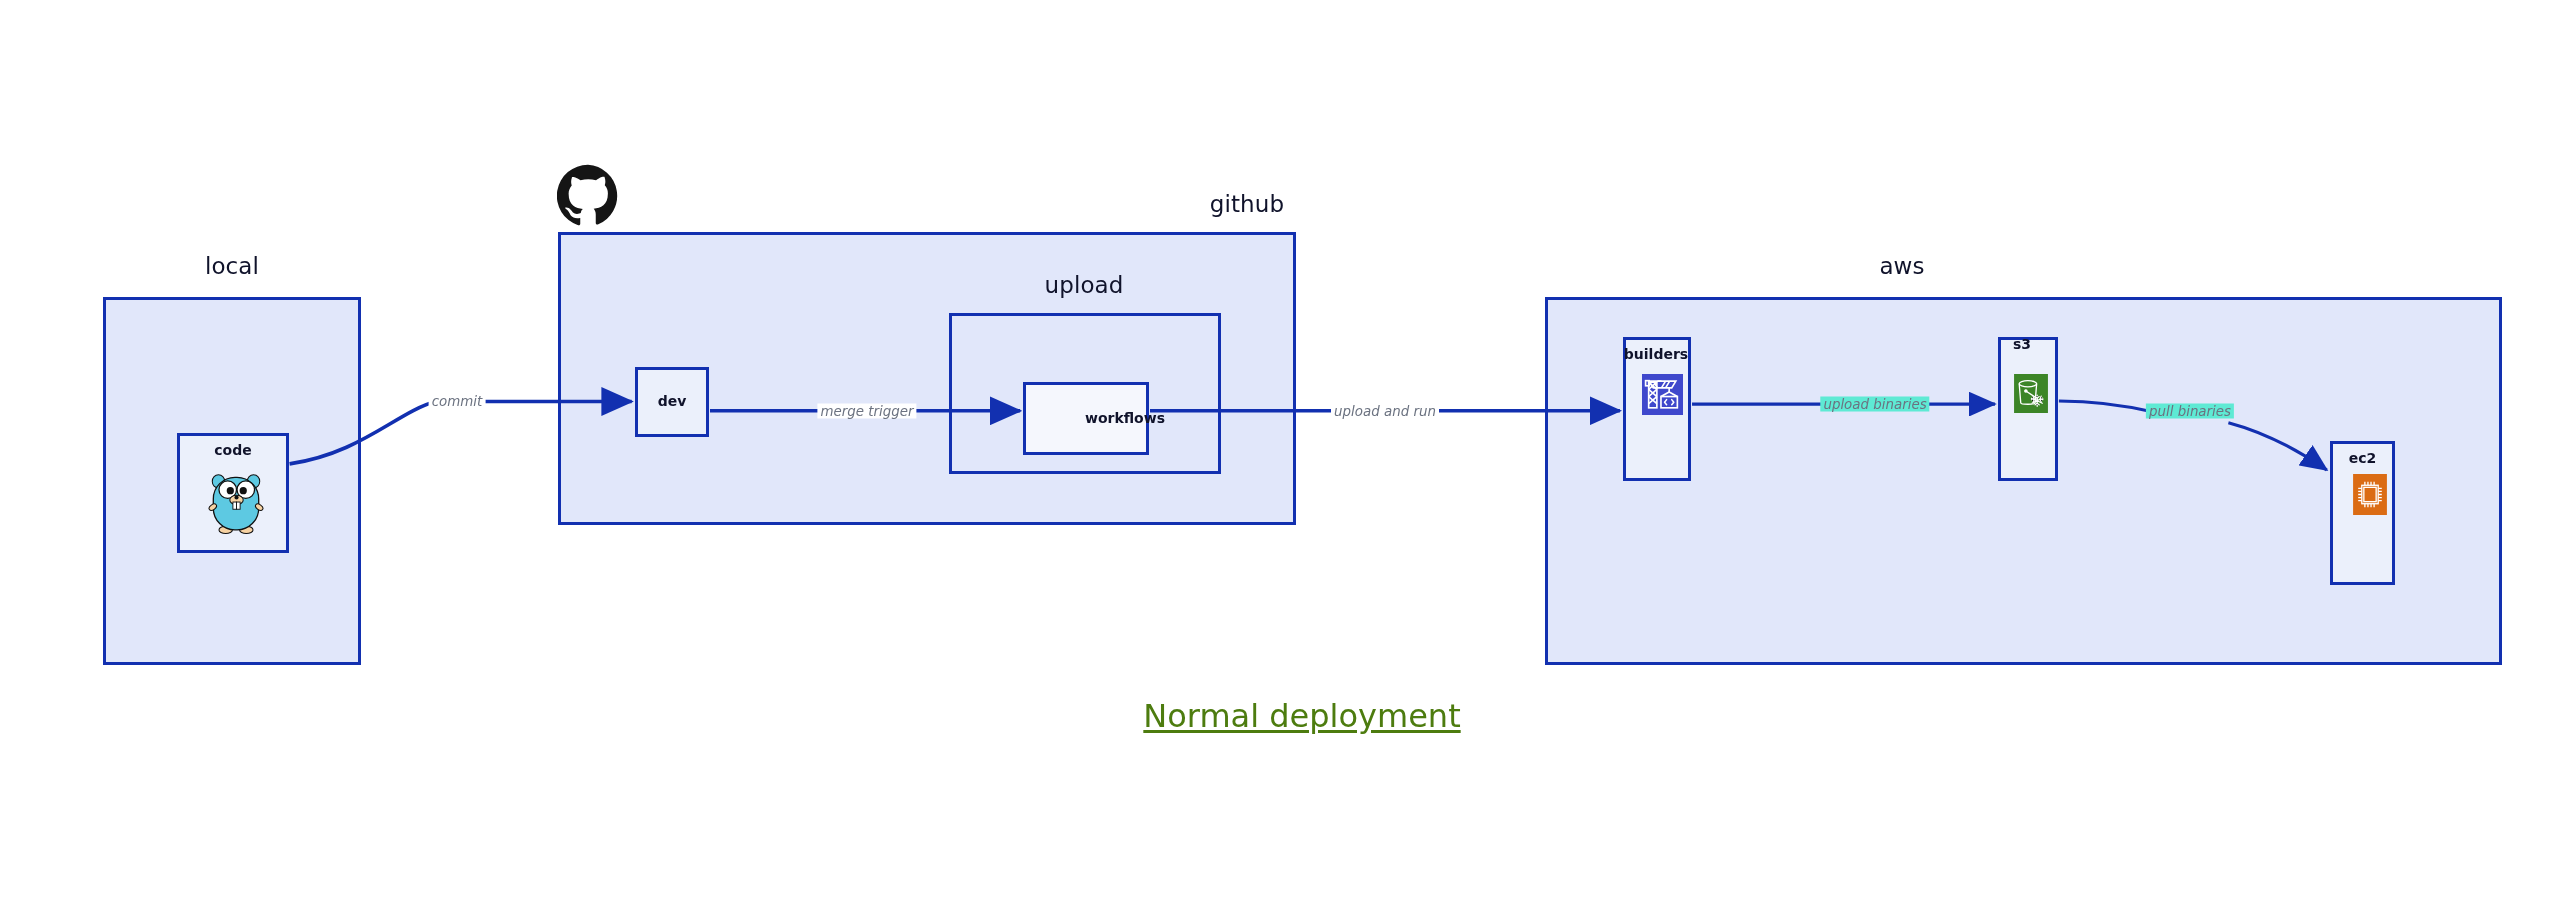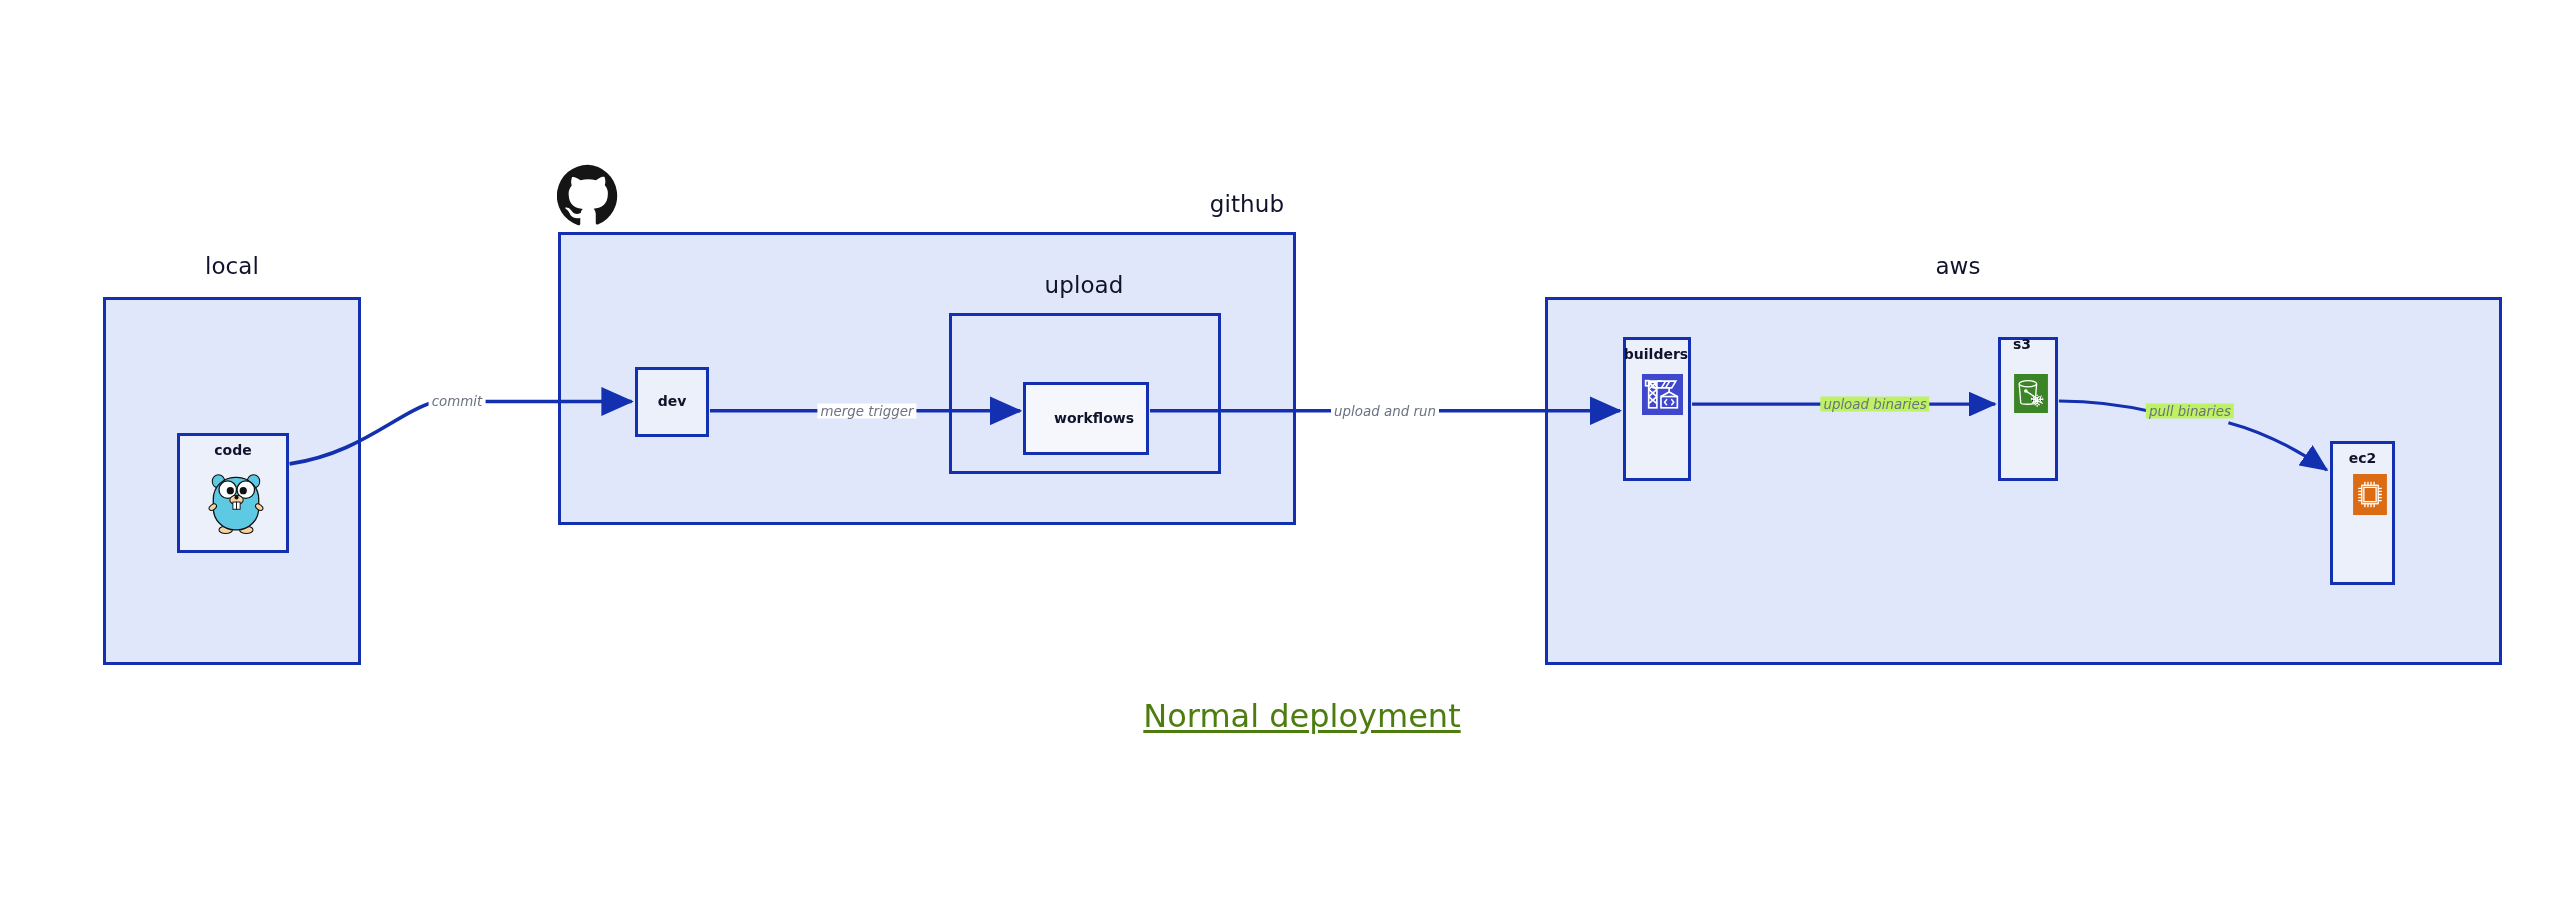--- a/index.html
+++ b/index.html
@@ -70,21 +70,21 @@
     position: absolute;
     font-family: "DejaVu Sans", "Liberation Sans", sans-serif;
     font-style: italic;
     font-size: 13.4px;
     color: #6b7280;
     background: #ffffff;
     white-space: nowrap;
     padding: 0 3.1px;
     transform: translate(-50%, -50%);
   }
-  .edge-label.on-fill-light { background: #bef264; }
+  .edge-label.on-fill-light { background: #5eead4; }
   
   .icon-tile {
     position: absolute;
     display: block;
   }
   
   #diagram-title {
     position: absolute;
     font-family: "DejaVu Sans", "Liberation Sans", sans-serif;
     font-size: 32px;
@@ -102,32 +102,32 @@
 <div id="canvas">
 
   <div class="group-box" id="group-local" style="left: 103px; top: 297px; width: 258px; height: 368px;"></div>
   <div class="group-box" id="group-github" style="left: 558px; top: 232px; width: 738px; height: 293px;"></div>
   <div class="group-box" id="group-master" style="left: 949px; top: 313px; width: 272px; height: 161px;"></div>
   <div class="group-box" id="group-aws" style="left: 1545px; top: 297px; width: 957px; height: 368px;"></div>
 
   <div class="group-title" id="title-local" style="left: 232px; top: 253px; transform: translateX(-50%);">local</div>
   <div class="group-title" id="title-github" style="left: 1247px; top: 191px; transform: translateX(-50%);">github</div>
   <div class="group-title" id="title-master" style="left: 1084px; top: 272px; transform: translateX(-50%);">upload</div>
-  <div class="group-title" id="title-aws" style="left: 1958px; top: 253px; transform: translateX(-50%);">aws</div>
+  <div class="group-title" id="title-aws" style="left: 1902px; top: 253px; transform: translateX(-50%);">aws</div>
 
   <div class="node-box" id="node-code" style="left: 177px; top: 433px; width: 112px; height: 120px;"></div>
   <div class="node-box" id="node-dev" style="left: 635px; top: 367px; width: 74px; height: 70px;"></div>
   <div class="node-box light" id="node-workflows" style="left: 1023px; top: 382px; width: 126px; height: 73px;"></div>
   <div class="node-box" id="node-builders" style="left: 1623px; top: 337px; width: 68px; height: 144px;"></div>
   <div class="node-box" id="node-s3" style="left: 1998px; top: 337px; width: 60px; height: 144px;"></div>
   <div class="node-box" id="node-ec2" style="left: 2330px; top: 441px; width: 65px; height: 144px;"></div>
 
   <div class="node-label" id="label-code" style="left: 177px; width: 112px; top: 442px;">code</div>
   <div class="node-label" id="label-dev" style="left: 635px; width: 74px; top: 393px;">dev</div>
-  <div class="node-label" id="label-workflows" style="left: 1023px; width: 142px; top: 410px;">workflows</div>
+  <div class="node-label" id="label-workflows" style="left: 1023px; width: 142px; top: 410px; text-align: right;">workflows</div>
   <div class="node-label" id="label-builders" style="left: 1623px; width: 66px; top: 346px;">builders</div>
   <div class="node-label" id="label-s3" style="left: 1998px; width: 48px; top: 336px;">s3</div>
   <div class="node-label" id="label-ec2" style="left: 2330px; width: 65px; top: 450px;">ec2</div>
 
   <svg id="edges" viewBox="0 0 5054 1750">
     <defs>
       <marker id="arrowhead" markerWidth="9" markerHeight="8" refX="8.4" refY="4" orient="auto" markerUnits="strokeWidth">
         <path d="M0,0 L9,4 L0,8 z" fill="#1230B0"></path>
       </marker>
     </defs>

